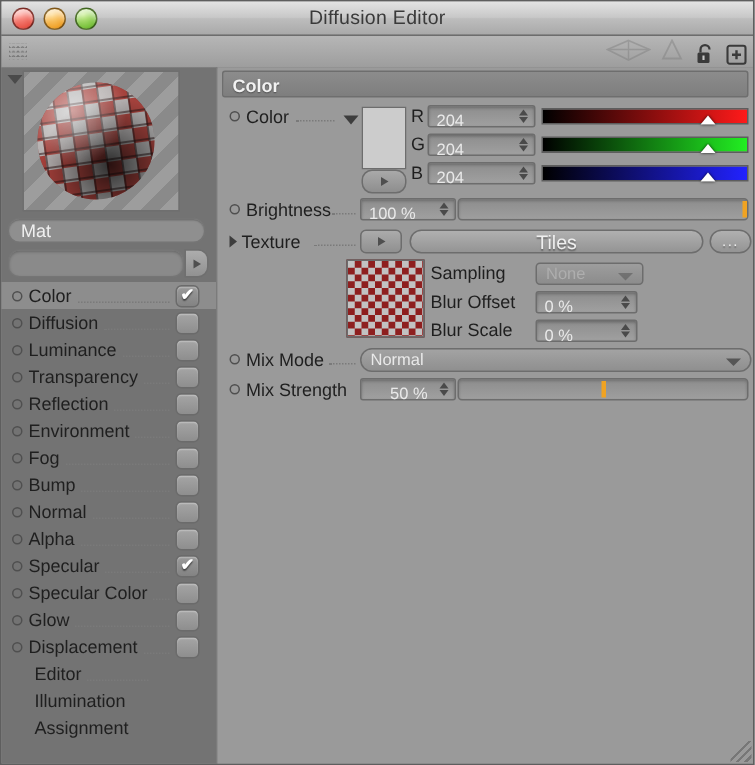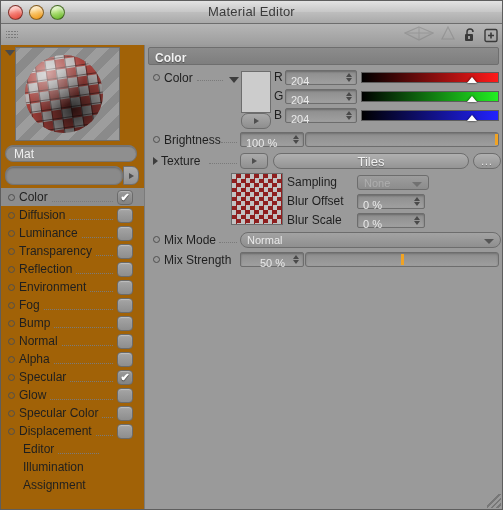--- a/index.html
+++ b/index.html
@@ -34,21 +34,21 @@
       linear-gradient(45deg,rgba(90,90,90,.85) 25%,transparent 25%),
       linear-gradient(-45deg,rgba(90,90,90,.85) 25%,transparent 25%);
     background-size:3px 3px;opacity:.7;}
   .tb-right{position:absolute;right:4px;top:2px;display:flex;align-items:center;gap:6px;}
   .tb-ico{opacity:.45;}
   .tb-btn{width:15px;height:16px;display:flex;align-items:center;justify-content:center;}
 
   
   .body{position:absolute;top:44px;left:0;right:0;bottom:0;}
   .sidebar{position:absolute;left:0;top:0;width:143px;bottom:0;
-    background:#a16207;border-right:1px solid #7b7b7b;}
+    background:#737373;border-right:1px solid #7b7b7b;}
   .main{position:absolute;left:144px;top:0;right:0;bottom:0;background:#9a9a9a;}
 
   
   .prev-row{position:relative;height:97px;}
   .disc{position:absolute;left:4px;top:5px;width:0;height:0;
     border-left:5px solid transparent;border-right:5px solid transparent;
     border-top:6px solid #4a4a4a;}
   .preview{position:absolute;left:14px;top:2px;width:103px;height:92px;
     border:1px solid #6f6f6f;overflow:hidden;
     background:repeating-linear-gradient(-45deg,#9d9d9d 0 9px,#8a8a8a 9px 18px);}
@@ -185,21 +185,21 @@
 <body>
 
 <div class="window">
 
   <div class="titlebar">
     <div class="lights">
       <div class="light l-close"></div>
       <div class="light l-min"></div>
       <div class="light l-zoom"></div>
     </div>
-    <div class="title">Material Editor</div>
+    <div class="title">Diffusion Editor</div>
   </div>
 
   <div class="toolbar">
     <div class="grip"></div>
     <div class="tb-right">
       <div class="tb-ico">
         <svg width="30" height="15" viewBox="0 0 30 15">
           <path d="M15 1 L29 7 L15 14 L1 7 Z" fill="none" stroke="#7e7e7e" stroke-width="1.2"></path>
           <path d="M15 1 L15 14 M1 7 L29 7" stroke="#7e7e7e" stroke-width="1"></path>
         </svg>
@@ -312,27 +312,27 @@
           <div class="chan">
             <div class="bullet"></div>
             <div class="chan-lab">Specular</div>
             <div class="dots"></div>
             <div class="cbox on">
               <span class="chk">✔</span>
             </div>
           </div>
           <div class="chan">
             <div class="bullet"></div>
+            <div class="chan-lab">Specular Color</div>
+            <div class="dots"></div>
+            <div class="cbox"></div>
+          </div>
+          <div class="chan">
+            <div class="bullet"></div>
             <div class="chan-lab">Glow</div>
-            <div class="dots"></div>
-            <div class="cbox"></div>
-          </div>
-          <div class="chan">
-            <div class="bullet"></div>
-            <div class="chan-lab">Specular Color</div>
             <div class="dots"></div>
             <div class="cbox"></div>
           </div>
           <div class="chan">
             <div class="bullet"></div>
             <div class="chan-lab">Displacement</div>
             <div class="dots"></div>
             <div class="cbox"></div>
           </div>
           <div class="chan plain">

